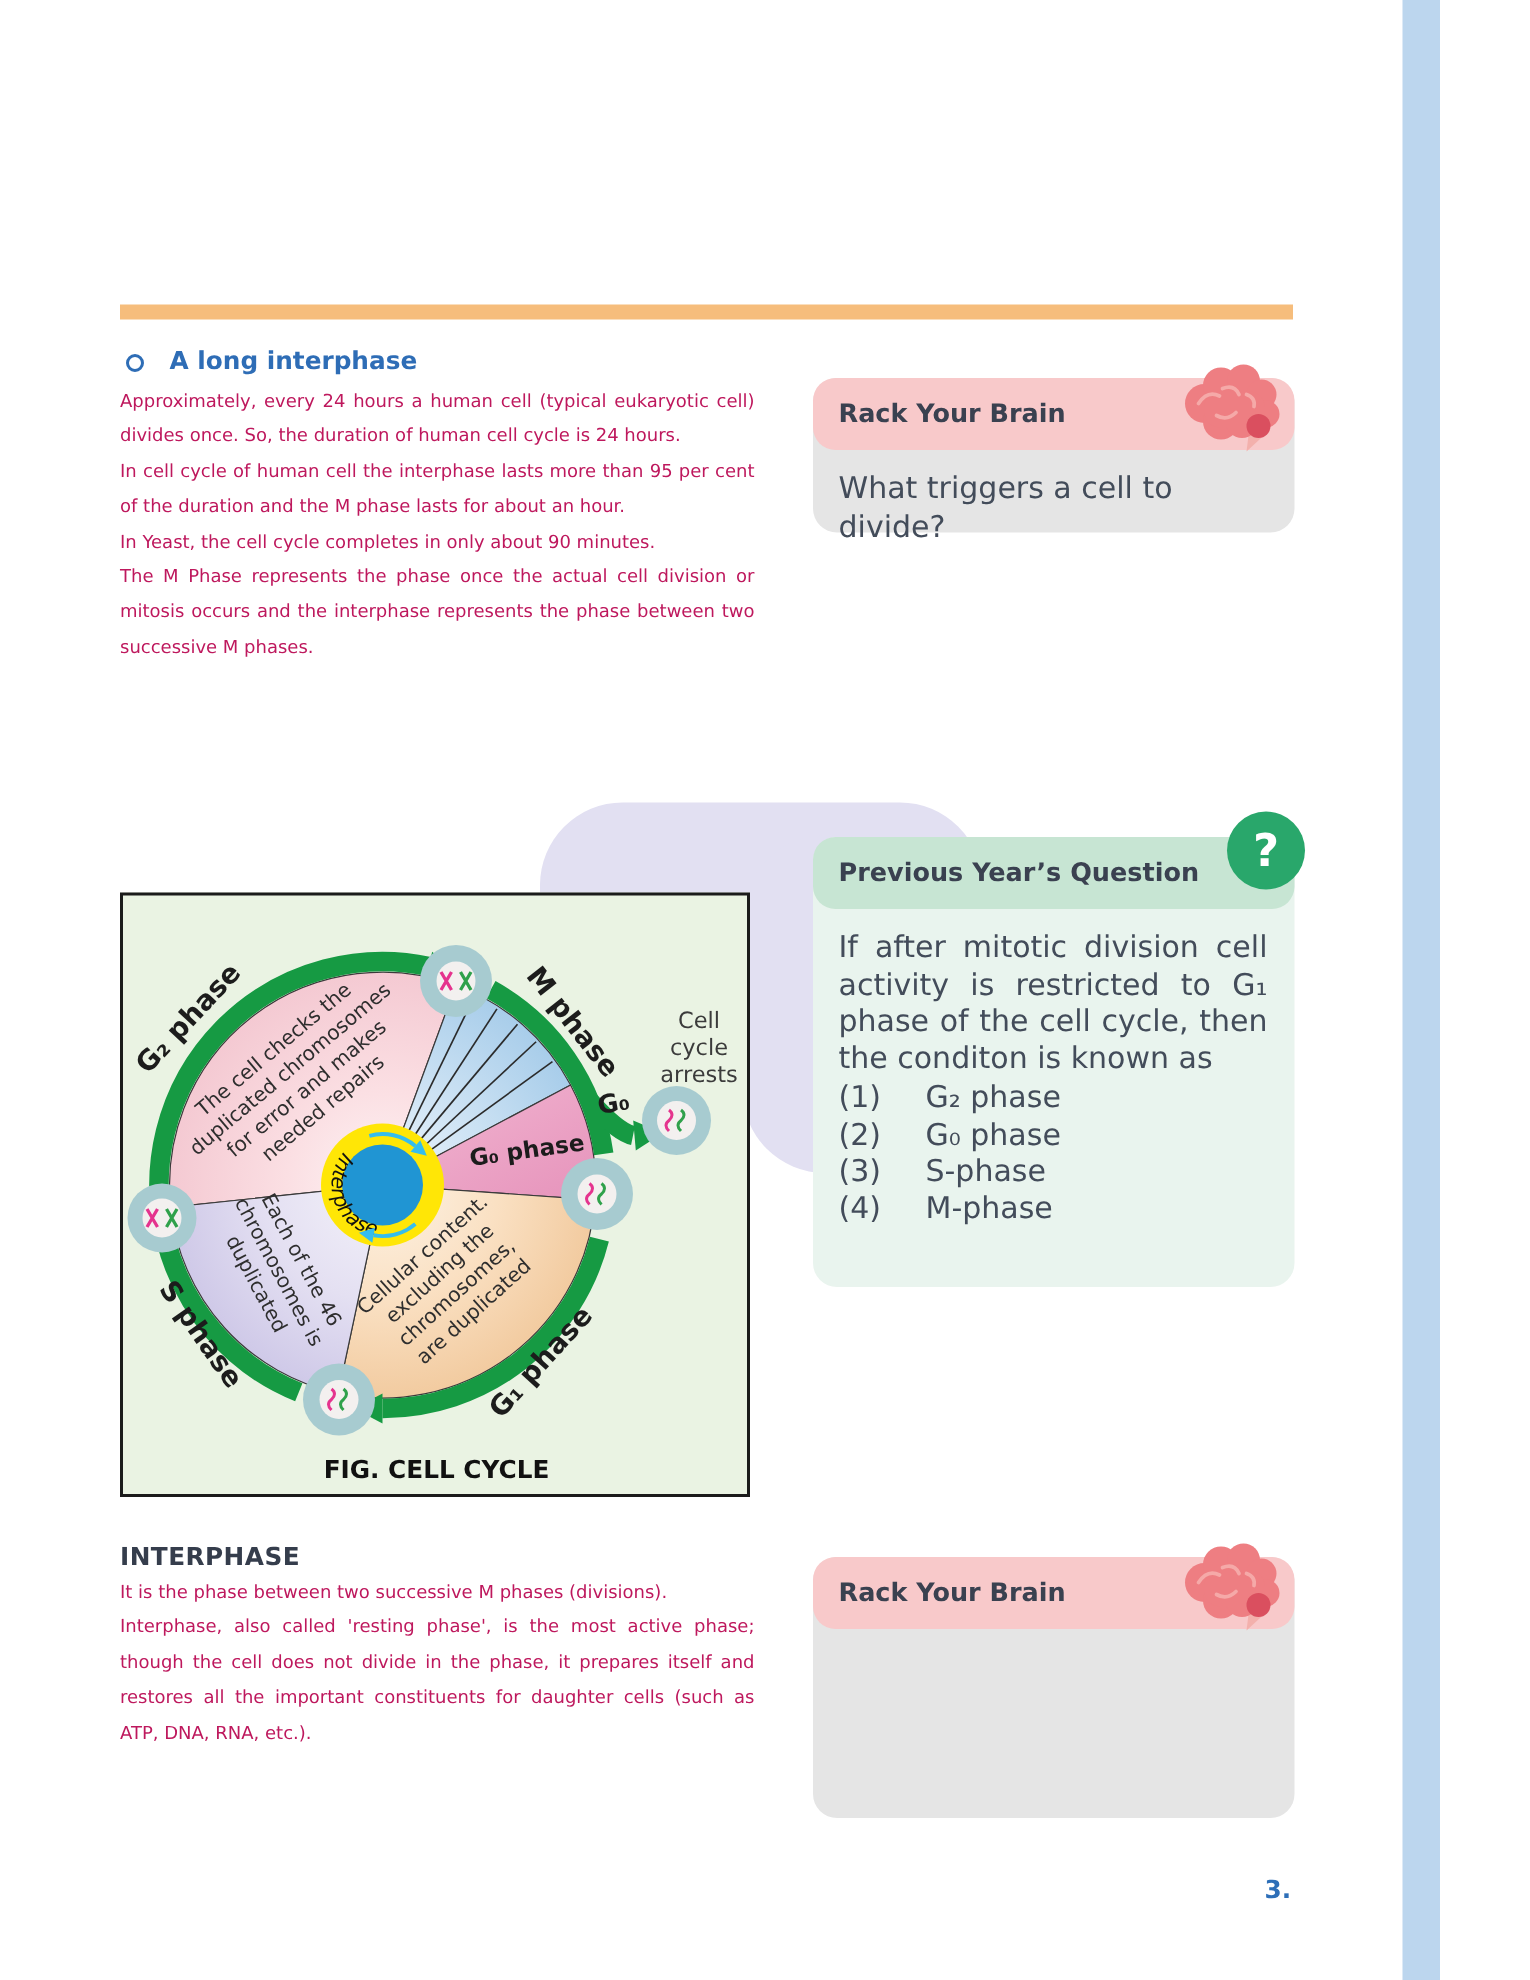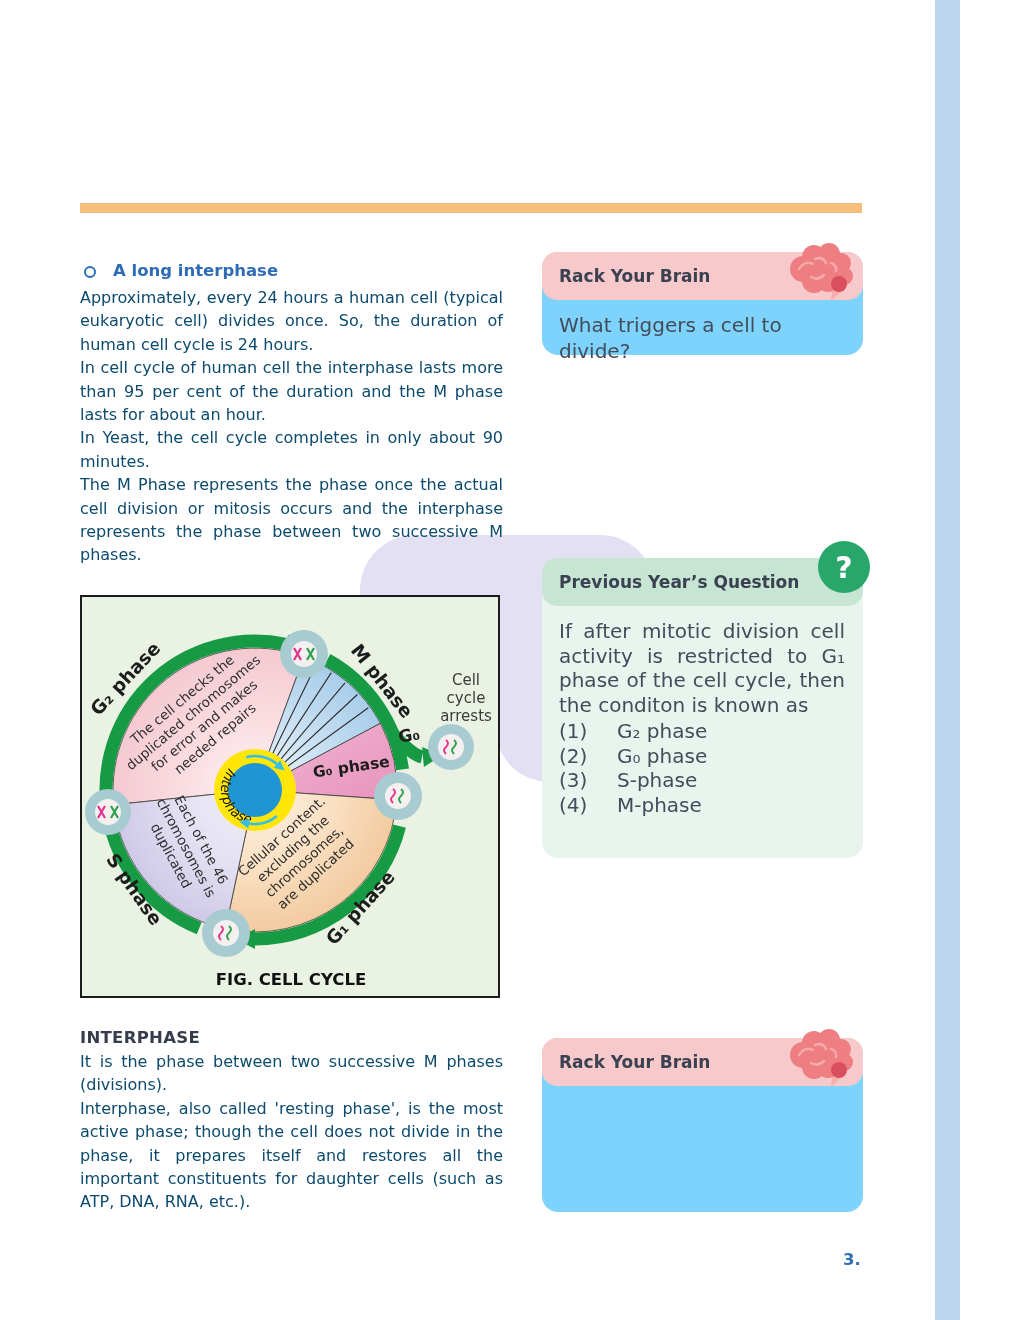--- a/index.html
+++ b/index.html
@@ -3,36 +3,36 @@
 <meta charset="utf-8">
 <style>
   html,body{margin:0;padding:0;}
   .page{position:relative;width:1020px;height:1320px;background:#ffffff;overflow:hidden;
         font-family:"DejaVu Sans",sans-serif;color:#3c4454;}
   .blue-sidebar{position:absolute;left:935px;top:0;width:25px;height:1320px;background:#bcd6ee;z-index:1;}
   .orange-rule{position:absolute;left:80px;top:203px;width:782px;height:10px;background:#f6bd7c;z-index:1;}
   .deco-blob{position:absolute;left:355px;top:532px;z-index:0;}
 
   
-  .left-col{position:absolute;left:80px;top:260px;width:423px;z-index:2;}
+  .left-col{position:absolute;left:80px;top:230px;width:423px;z-index:2;}
   .bullet-row{display:flex;align-items:flex-start;margin:0 0 4px 4px;}
   .bullet-dot{flex:0 0 auto;width:8px;height:8px;border:2.5px solid #2e6db6;border-radius:50%;margin:6px 17px 0 0;}
   .bullet-label{font-weight:bold;color:#2e6db6;font-size:16.5px;line-height:22px;}
-  .body-p{margin:0;font-size:16px;line-height:23.4px;text-align:justify;color:#0c4a6e;}
+  .body-p{margin:0;font-size:12px;line-height:23.4px;text-align:justify;color:#be185d;}
 
   .interphase-sec{position:absolute;left:80px;top:1028px;width:423px;z-index:2;}
   .sec-heading{margin:0 0 3px 0;font-size:16.5px;font-weight:bold;color:#353d4c;letter-spacing:.3px;}
 
   
   .diagram{position:absolute;left:80px;top:595px;width:420px;height:403px;margin:0;
            background:#eaf3e3;border:2px solid #1b1b1b;box-sizing:border-box;z-index:2;}
 
   
   .card{position:absolute;left:542px;width:321px;border-radius:16px;z-index:2;}
-  .card.pink{background:#7dd3fc;}
+  .card.pink{background:#e5e5e5;}
   .card.green{background:#e9f4ee;}
   .card-header{position:relative;height:48px;border-radius:15px;display:flex;align-items:center;
                padding:0 17px;box-sizing:border-box;}
   .card.pink .card-header{background:#f8c9ca;}
   .card.green .card-header{background:#c7e5d3;}
   .card-title{font-weight:bold;font-size:17px;color:#3a4150;}
   .card-body{padding:13px 18px 16px 17px;font-size:20px;line-height:25.5px;color:#434c5a;}
   .card-body.justify{text-align:justify;}
   #card-rack1{top:252px;height:103px;}
   #card-pyq{top:558px;height:300px;}

